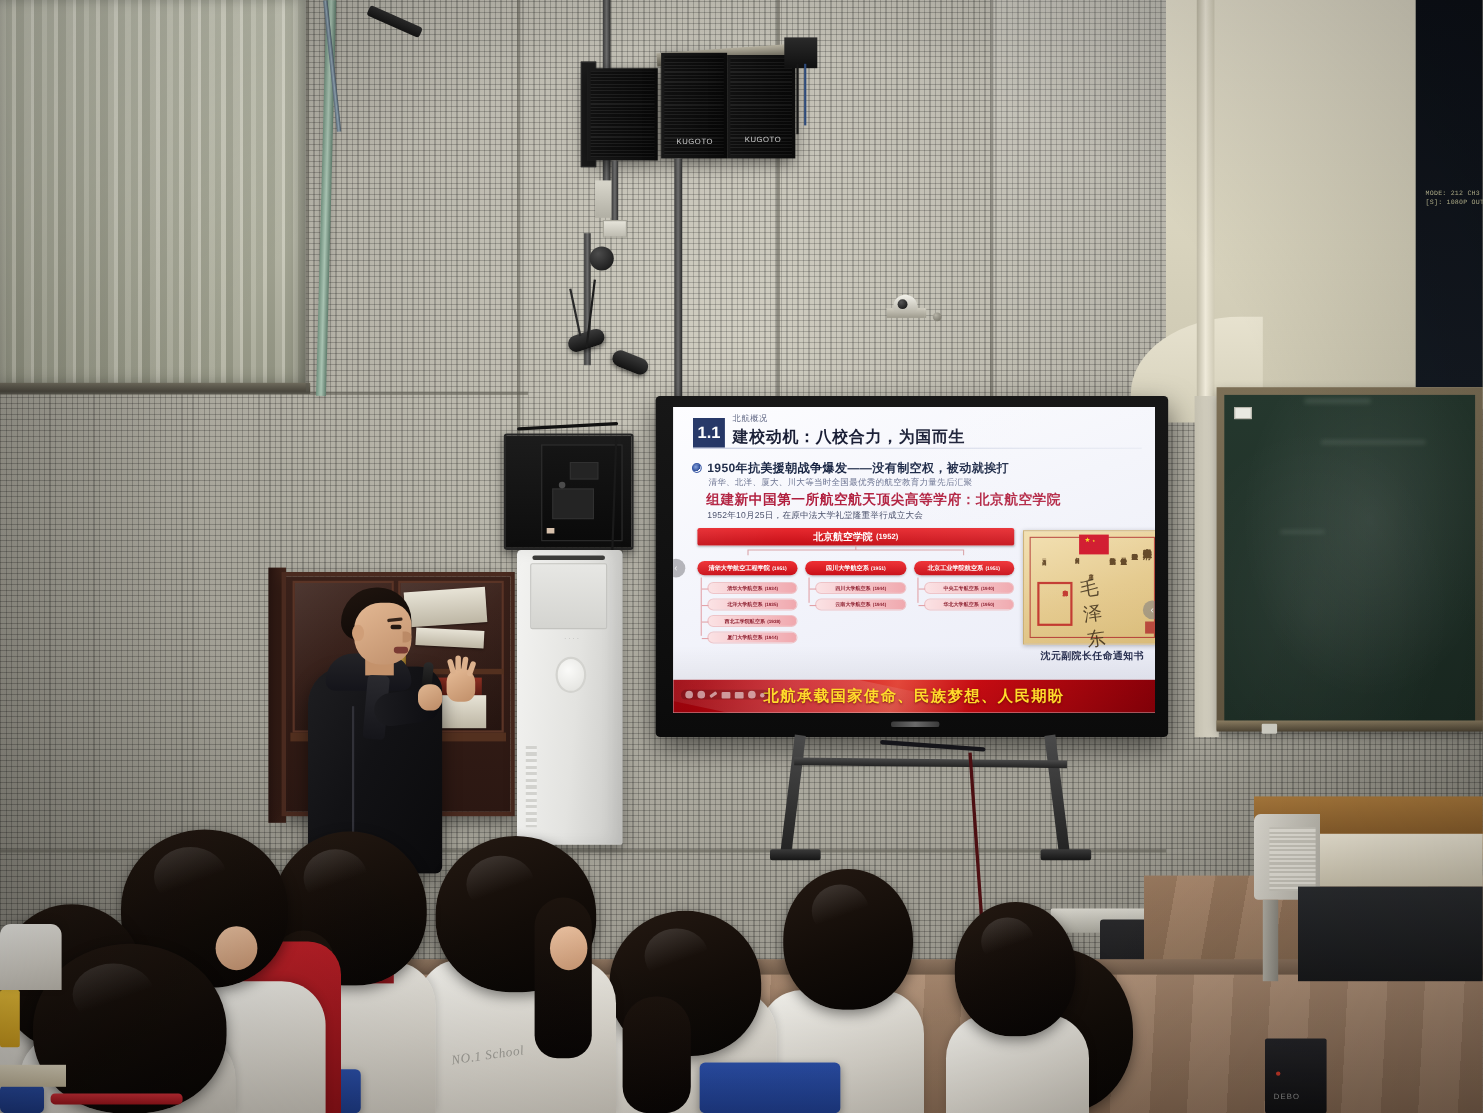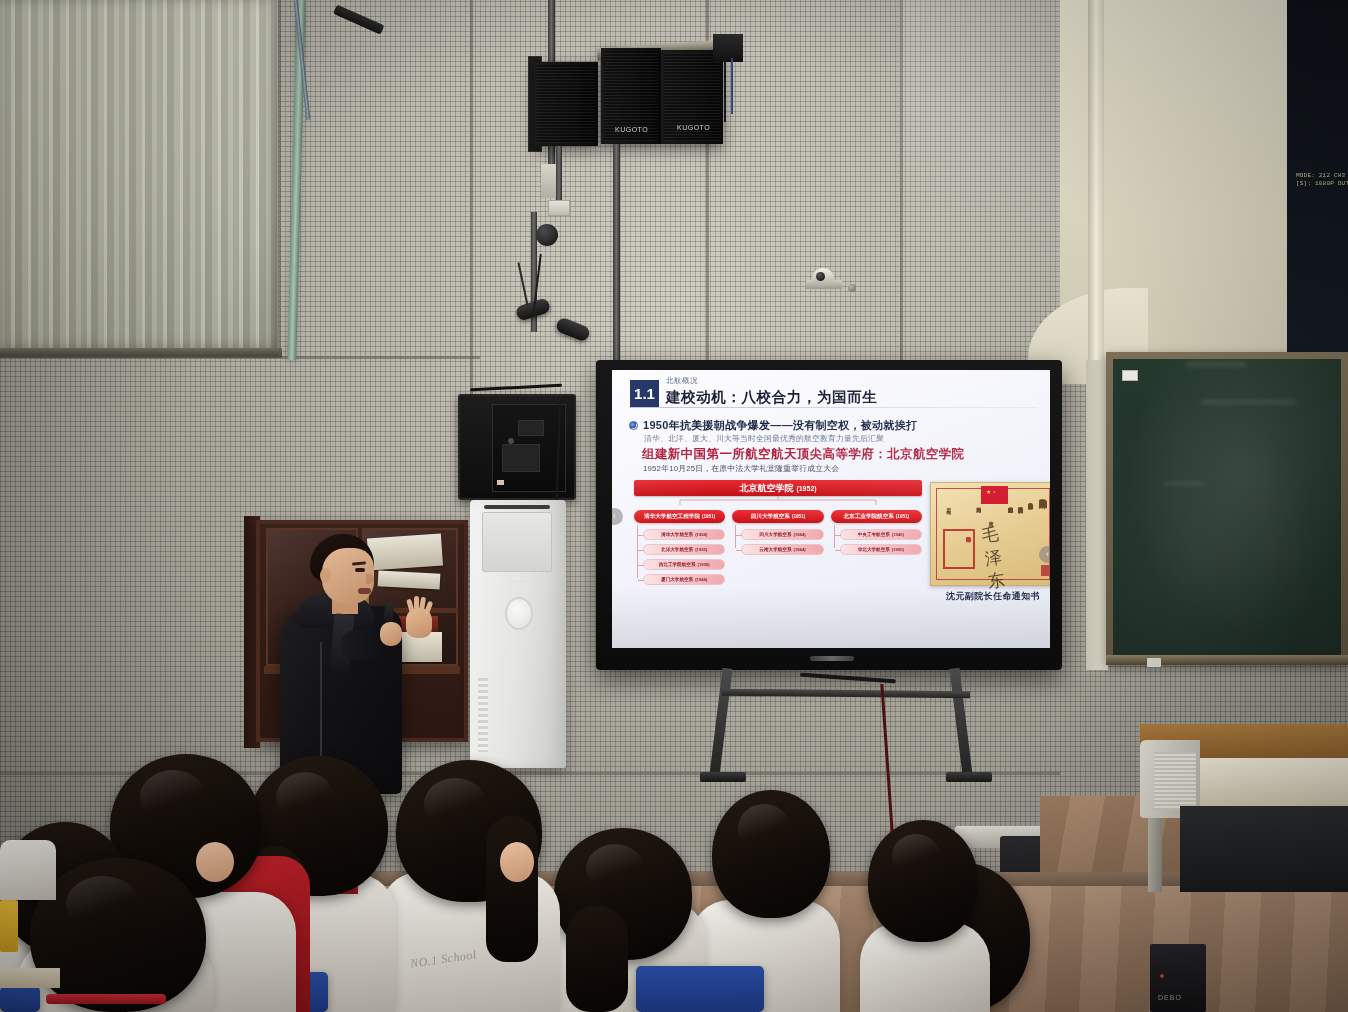--- a/index.html
+++ b/index.html
@@ -872,20 +872,32 @@
               <div class="cert-sign">毛泽东</div>
               <div class="cert-side-stamp"></div>
             </div>
             <div class="cert-cap">沈元副院长任命通知书</div>
           </div>
 
           <div class="slide-nav l">‹</div>
           <div class="slide-nav r">‹</div>
         </div>
 
+        <div class="slide-banner">
+          <div class="ppt-toolbar">
+            <span class="ppt-ic"></span>
+            <span class="ppt-ic"></span>
+            <span class="ppt-ic pen"></span>
+            <span class="ppt-ic sq"></span>
+            <span class="ppt-ic sq"></span>
+            <span class="ppt-ic"></span>
+            <span class="ppt-ic" style="width:4px;height:4px;"></span>
+          </div>
+          <div class="banner-text">北航承载国家使命、民族梦想、人民期盼</div>
+        </div>
       </div>
 
       <div class="tv-glare"></div>
     </div>
   </div>
   <div class="tv-logo"></div>
 
   <div class="tv-stand-leg" style="left:716px;top:668px;width:10px;height:108px;transform:rotate(7deg);"></div>
   <div class="tv-stand-leg" style="left:956px;top:668px;width:10px;height:108px;transform:rotate(-7deg);"></div>
   <div class="tv-stand-leg" style="left:722px;top:690px;width:248px;height:7px;transform:rotate(0.6deg);"></div>

